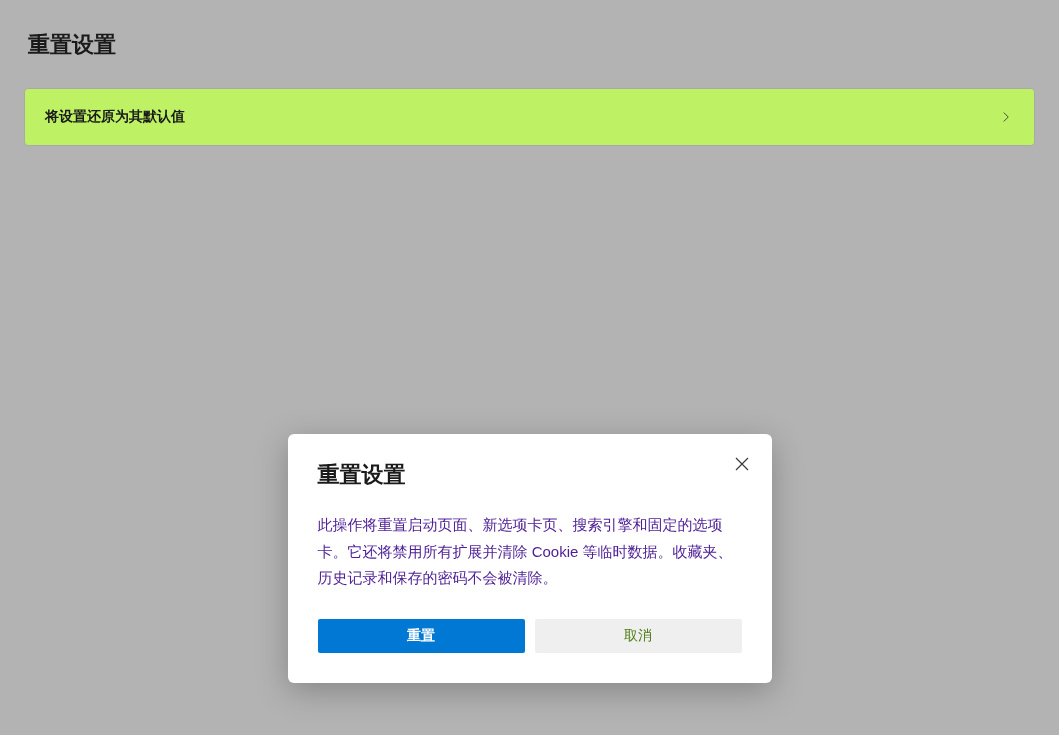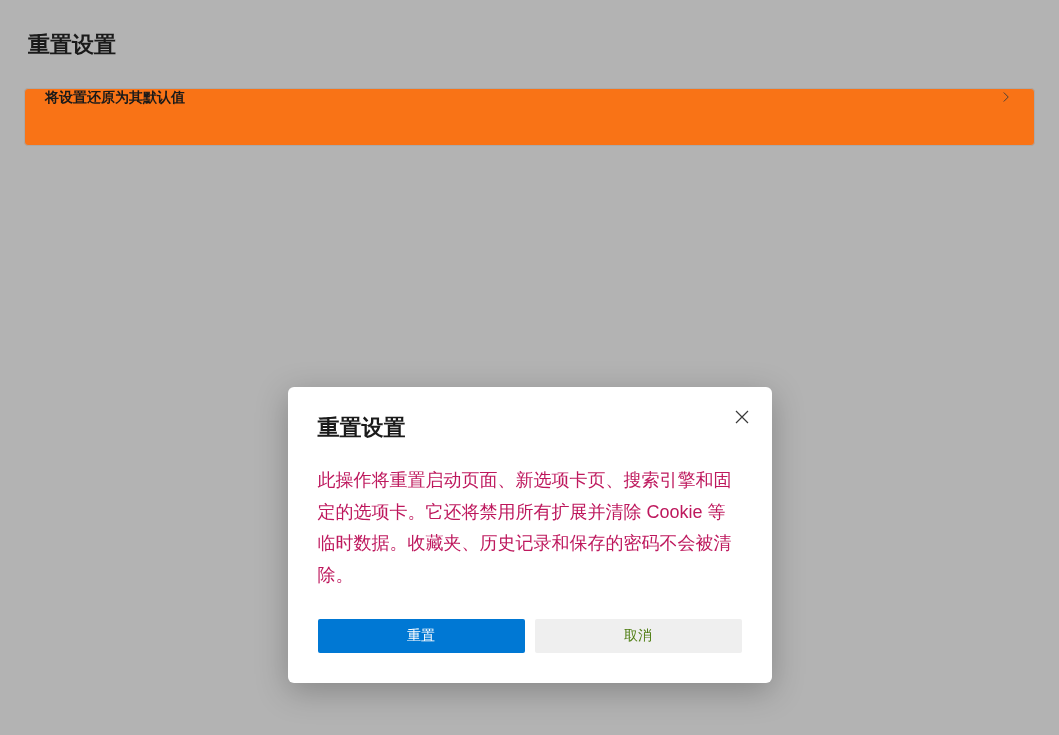--- a/index.html
+++ b/index.html
@@ -16,26 +16,26 @@
       overflow: hidden;
     }
     .page-title {
       font-size: 22px;
       font-weight: 700;
       color: #1a1a1a;
       padding: 30px 0 0 28px;
     }
     .settings-row {
       margin: 28px 24px 0 24px;
-      background: #f97316;
+      background: #bef264;
       border: 1px solid #a9a9a9;
       border-radius: 4px;
       height: 58px;
       display: flex;
-      align-items: flex-start;
+      align-items: center;
       justify-content: space-between;
       padding: 0 20px;
       cursor: pointer;
     }
     .settings-row-label {
       font-size: 14px;
       font-weight: 700;
       color: #1a1a1a;
     }
     .chevron {
@@ -87,22 +87,22 @@
       width: 16px;
       height: 16px;
     }
     .dialog-title {
       font-size: 22px;
       font-weight: 700;
       color: #1a1a1a;
       margin-bottom: 22px;
     }
     .dialog-body {
-      font-size: 18px;
-      color: #be185d;
+      font-size: 15px;
+      color: #4c1d95;
       line-height: 1.75;
       margin-bottom: 28px;
     }
     .dialog-actions {
       display: flex;
       gap: 10px;
     }
     .btn {
       flex: 1;
       height: 34px;
@@ -110,21 +110,21 @@
       border-radius: 2px;
       font-size: 14px;
       cursor: pointer;
       display: flex;
       align-items: center;
       justify-content: center;
     }
     .btn-primary {
       background: #0078d4;
       color: #ffffff;
-      font-weight: 400;
+      font-weight: 700;
     }
     .btn-secondary {
       background: #efefef;
       color: #4d7c0f;
     }
   </style>
 </head>
 <body>
 
 <h1 class="page-title">重置设置</h1>

